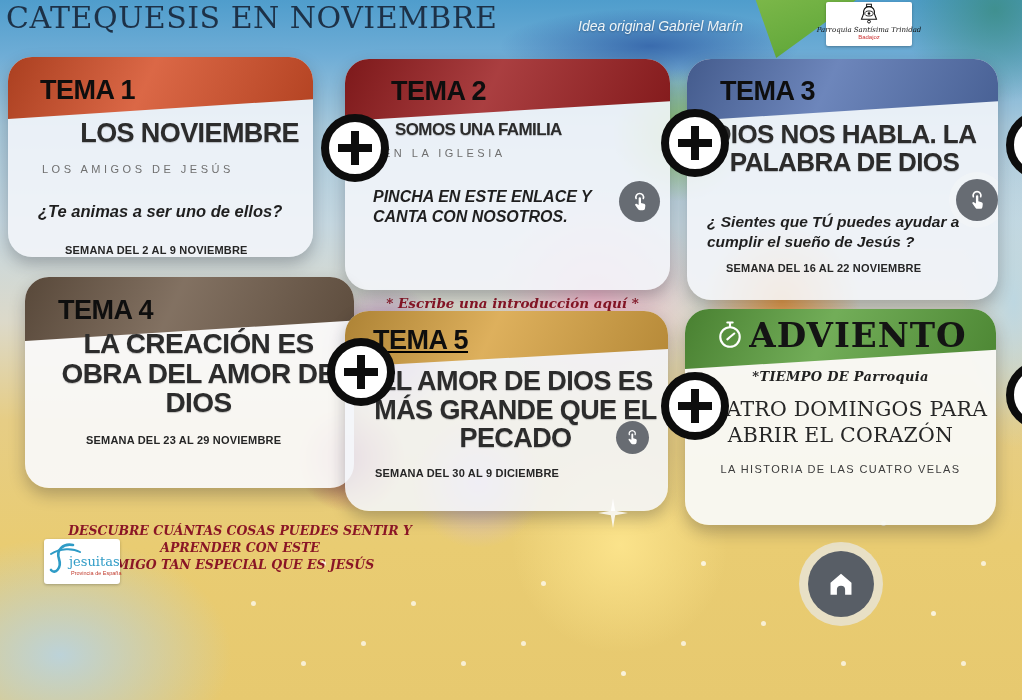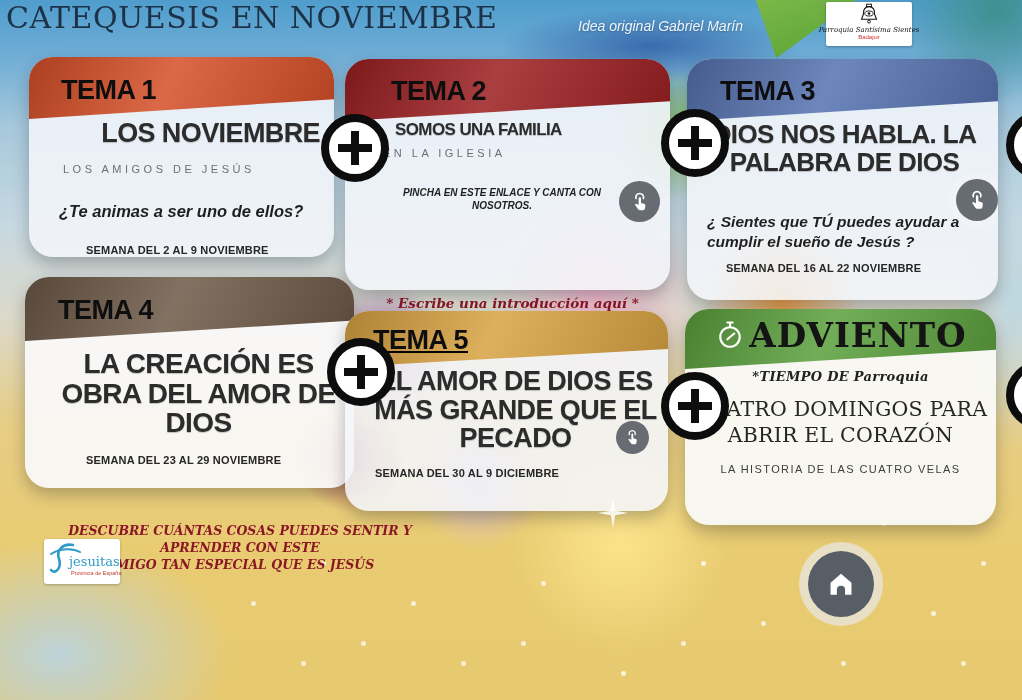--- a/index.html
+++ b/index.html
@@ -36,38 +36,38 @@
   .hdr{position:absolute;left:0;top:0;width:100%;clip-path:polygon(0 0,100% 0,100% 68%,0 100%);
        filter:drop-shadow(0 3px 2px rgba(50,50,60,.3));}
   .hdr::before{content:"";position:absolute;inset:0;
        background:linear-gradient(115deg,rgba(0,0,0,.20),rgba(255,255,255,.14) 45%,rgba(0,0,0,.16));}
   .hdr-label{position:relative;display:block;font-size:27px;font-weight:800;color:#0e0e0e;letter-spacing:-.5px;}
   .title{font-weight:800;color:#2c2c2c;letter-spacing:-.6px;line-height:1.06;text-shadow:0 1px 1px rgba(0,0,0,.22);}
   .subtle{font-size:11px;letter-spacing:3.5px;color:#6f6f6f;}
   .question{font-weight:700;font-style:italic;font-size:16.5px;color:#1f1f1f;line-height:1.28;}
   .week{font-size:11px;font-weight:700;color:#262626;letter-spacing:.2px;}
   
-  .c1{left:29px;top:57px;width:305px;height:200px;}
+  .c1{left:8px;top:57px;width:305px;height:200px;}
   .c2{left:345px;top:59px;width:325px;height:231px;}
   .c3{left:687px;top:59px;width:311px;height:241px;}
   .c4{left:25px;top:277px;width:311px;height:211px;padding-left:18px;}
   .c5{left:345px;top:311px;width:323px;height:200px;}
   .c6{left:685px;top:309px;width:311px;height:216px;}
   .c1 .hdr{height:62px;} .c2 .hdr{height:62px;} .c3 .hdr{height:62px;}
   .c4 .hdr{height:64px;} .c5 .hdr{height:56px;text-decoration:underline;} .c6 .hdr{height:60px;}
   .c1 .hdr-label{margin:18px 0 0 32px;} .c2 .hdr-label{margin:17px 0 0 46px;}
   .c3 .hdr-label{margin:17px 0 0 33px;} .c4 .hdr-label{margin:18px 0 0 33px;}
   .c5 .hdr-label{margin:14px 0 0 28px;}
   .c1 .title{position:relative;margin:3px 14px 0 0;font-size:27px;text-align:right;}
   .c1 .subtle{position:relative;margin:15px 0 9px 34px;}
   .c1 .question{position:relative;margin:26px 0 0 30px;}
   .c1 .week{position:relative;margin:22px 0 0 57px;}
   .c2 .title{position:relative;margin:0 0 0 50px;font-size:17px;white-space:nowrap;}
   .c2 .subtle{position:relative;margin:8px 0 0 38px;}
-  .c2 .question{position:relative;margin:28px 0 0 28px;width:258px;font-size:10px;text-align:center;}
+  .c2 .question{position:relative;margin:28px 0 0 28px;width:258px;font-size:16px;}
   .c2 .week{position:relative;margin:22px 0 0 31px;}
   .c3 .title{position:relative;margin:2px 10px 0 14px;font-size:26px;text-align:center;}
   .c3 .question{position:relative;margin:36px 0 0 20px;width:268px;font-size:15.5px;}
   .c3 .week{position:relative;margin:10px 0 0 39px;}
   .c4 .title{position:relative;margin:14px 16px 0 16px;font-size:28px;text-align:center;}
   .c4 .week{position:relative;margin:16px 0 0 43px;}
   .c4 .bg{background:rgba(250,250,251,.92);}
   .c5 .title{position:relative;margin:5px 10px 0 28px;font-size:27px;text-align:center;}
   .c5 .week{position:relative;margin:14px 0 0 30px;}
   .c6 .bg{background:rgba(249,249,245,.95);}
@@ -123,21 +123,21 @@
   <div class="abs page-title">CATEQUESIS EN NOVIEMBRE</div>
   <div class="abs credit">Idea original Gabriel Marín</div>
   <div class="abs parish">
     <svg viewBox="0 0 40 40">
       <rect x="16" y="2" width="8" height="4" fill="none" stroke="#111" stroke-width="1.6"></rect>
       <path d="M20 6c-7 0-10 6-9 12l-3.5 9h25L29 18c1-6-2-12-9-12z" fill="none" stroke="#111" stroke-width="1.8"></path>
       <ellipse cx="20" cy="17.5" rx="7" ry="4.2" fill="none" stroke="#111" stroke-width="1.5"></ellipse>
       <circle cx="20" cy="17.5" r="2.1" fill="#111"></circle>
       <circle cx="20" cy="31" r="2.4" fill="none" stroke="#111" stroke-width="1.6"></circle>
     </svg>
-    <span class="pname">Parroquia Santísima Sientes</span>
+    <span class="pname">Parroquia Santísima Trinidad</span>
     <span class="pcity">Badajoz</span>
   </div>
 
   <div class="abs intro-note">* Escribe una introducción aquí *</div>
 
   <div class="abs card c1">
     <div class="bg"></div>
     <div class="hdr" style="background: rgb(213, 79, 40);">
       <span class="hdr-label">TEMA 1</span>
     </div>
@@ -183,21 +183,21 @@
         <path d="M11 8.8a1.1 1.1 0 0 1 2.2 0v4.4l2.9.8c.8.2 1.3 1 1.2 1.8l-.3 2.6a1.9 1.9 0 0 1-1.9 1.7h-2.8c-.6 0-1.2-.3-1.6-.8l-2.9-4c-.5-.8.4-1.7 1.2-1.3l2 1.1z" fill="#fff"></path>
       </svg>
     </div>
   </div>
 
   <div class="abs card c4">
     <div class="bg"></div>
     <div class="hdr" style="background: rgb(110, 90, 72);">
       <span class="hdr-label">TEMA 4</span>
     </div>
-    <div style="position:relative;margin-top:72px;">
+    <div style="position:relative;margin-top:52px;">
       <div class="title">LA CREACIÓN ES OBRA DEL AMOR DE DIOS</div>
       <div class="week">SEMANA DEL 23 AL 29 NOVIEMBRE</div>
     </div>
   </div>
 
   <div class="abs card c5">
     <div class="bg"></div>
     <div class="hdr" style="background: rgb(216, 163, 66);">
       <span class="hdr-label">TEMA 5</span>
     </div>

